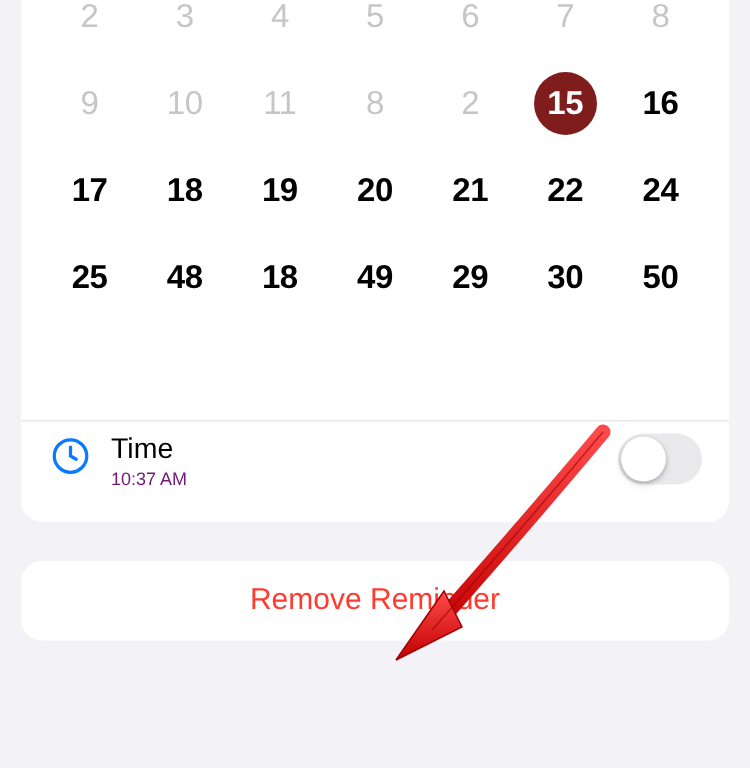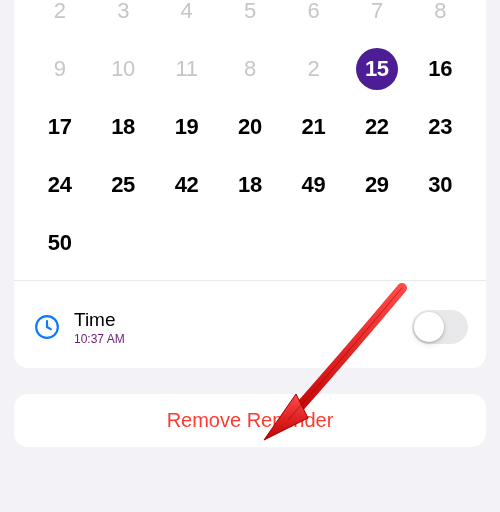--- a/index.html
+++ b/index.html
@@ -38,26 +38,26 @@
     border-radius: 50%;
     display: flex;
     align-items: center;
     justify-content: center;
     font-size: 22px;
     font-weight: 600;
     color: #000;
     letter-spacing: -0.3px;
   }
   .cal-day.faded { color: #c6c6c9; font-weight: 500; }
-  .cal-day.selected { background: #4c1d95; color: #fff; font-weight: 700; }
+  .cal-day.selected { background: #7f1d1d; color: #fff; font-weight: 700; }
   .cal-day.empty { visibility: hidden; }
   .time-row {
     display: flex;
-    align-items: center;
-    padding: 28px 6px 12px 4px;
+    align-items: flex-start;
+    padding: 8px 6px 12px 4px;
     border-top: 1px solid #e9e9ed;
     margin: 0 -14px;
     padding-left: 18px;
     padding-right: 18px;
   }
   .clock-icon {
     width: 30px; height: 30px;
     flex: 0 0 30px;
     display: flex; align-items: center; justify-content: center;
     margin-right: 12px;
@@ -159,30 +159,27 @@
       <div class="cal-cell">
         <div class="cal-day ">20</div>
       </div>
       <div class="cal-cell">
         <div class="cal-day ">21</div>
       </div>
       <div class="cal-cell">
         <div class="cal-day ">22</div>
       </div>
       <div class="cal-cell">
-        <div class="cal-day ">23</div>
-      </div>
-      <div class="cal-cell">
         <div class="cal-day ">24</div>
       </div>
       <div class="cal-cell">
         <div class="cal-day ">25</div>
       </div>
       <div class="cal-cell">
-        <div class="cal-day ">42</div>
+        <div class="cal-day ">48</div>
       </div>
       <div class="cal-cell">
         <div class="cal-day ">18</div>
       </div>
       <div class="cal-cell">
         <div class="cal-day ">49</div>
       </div>
       <div class="cal-cell">
         <div class="cal-day ">29</div>
       </div>

